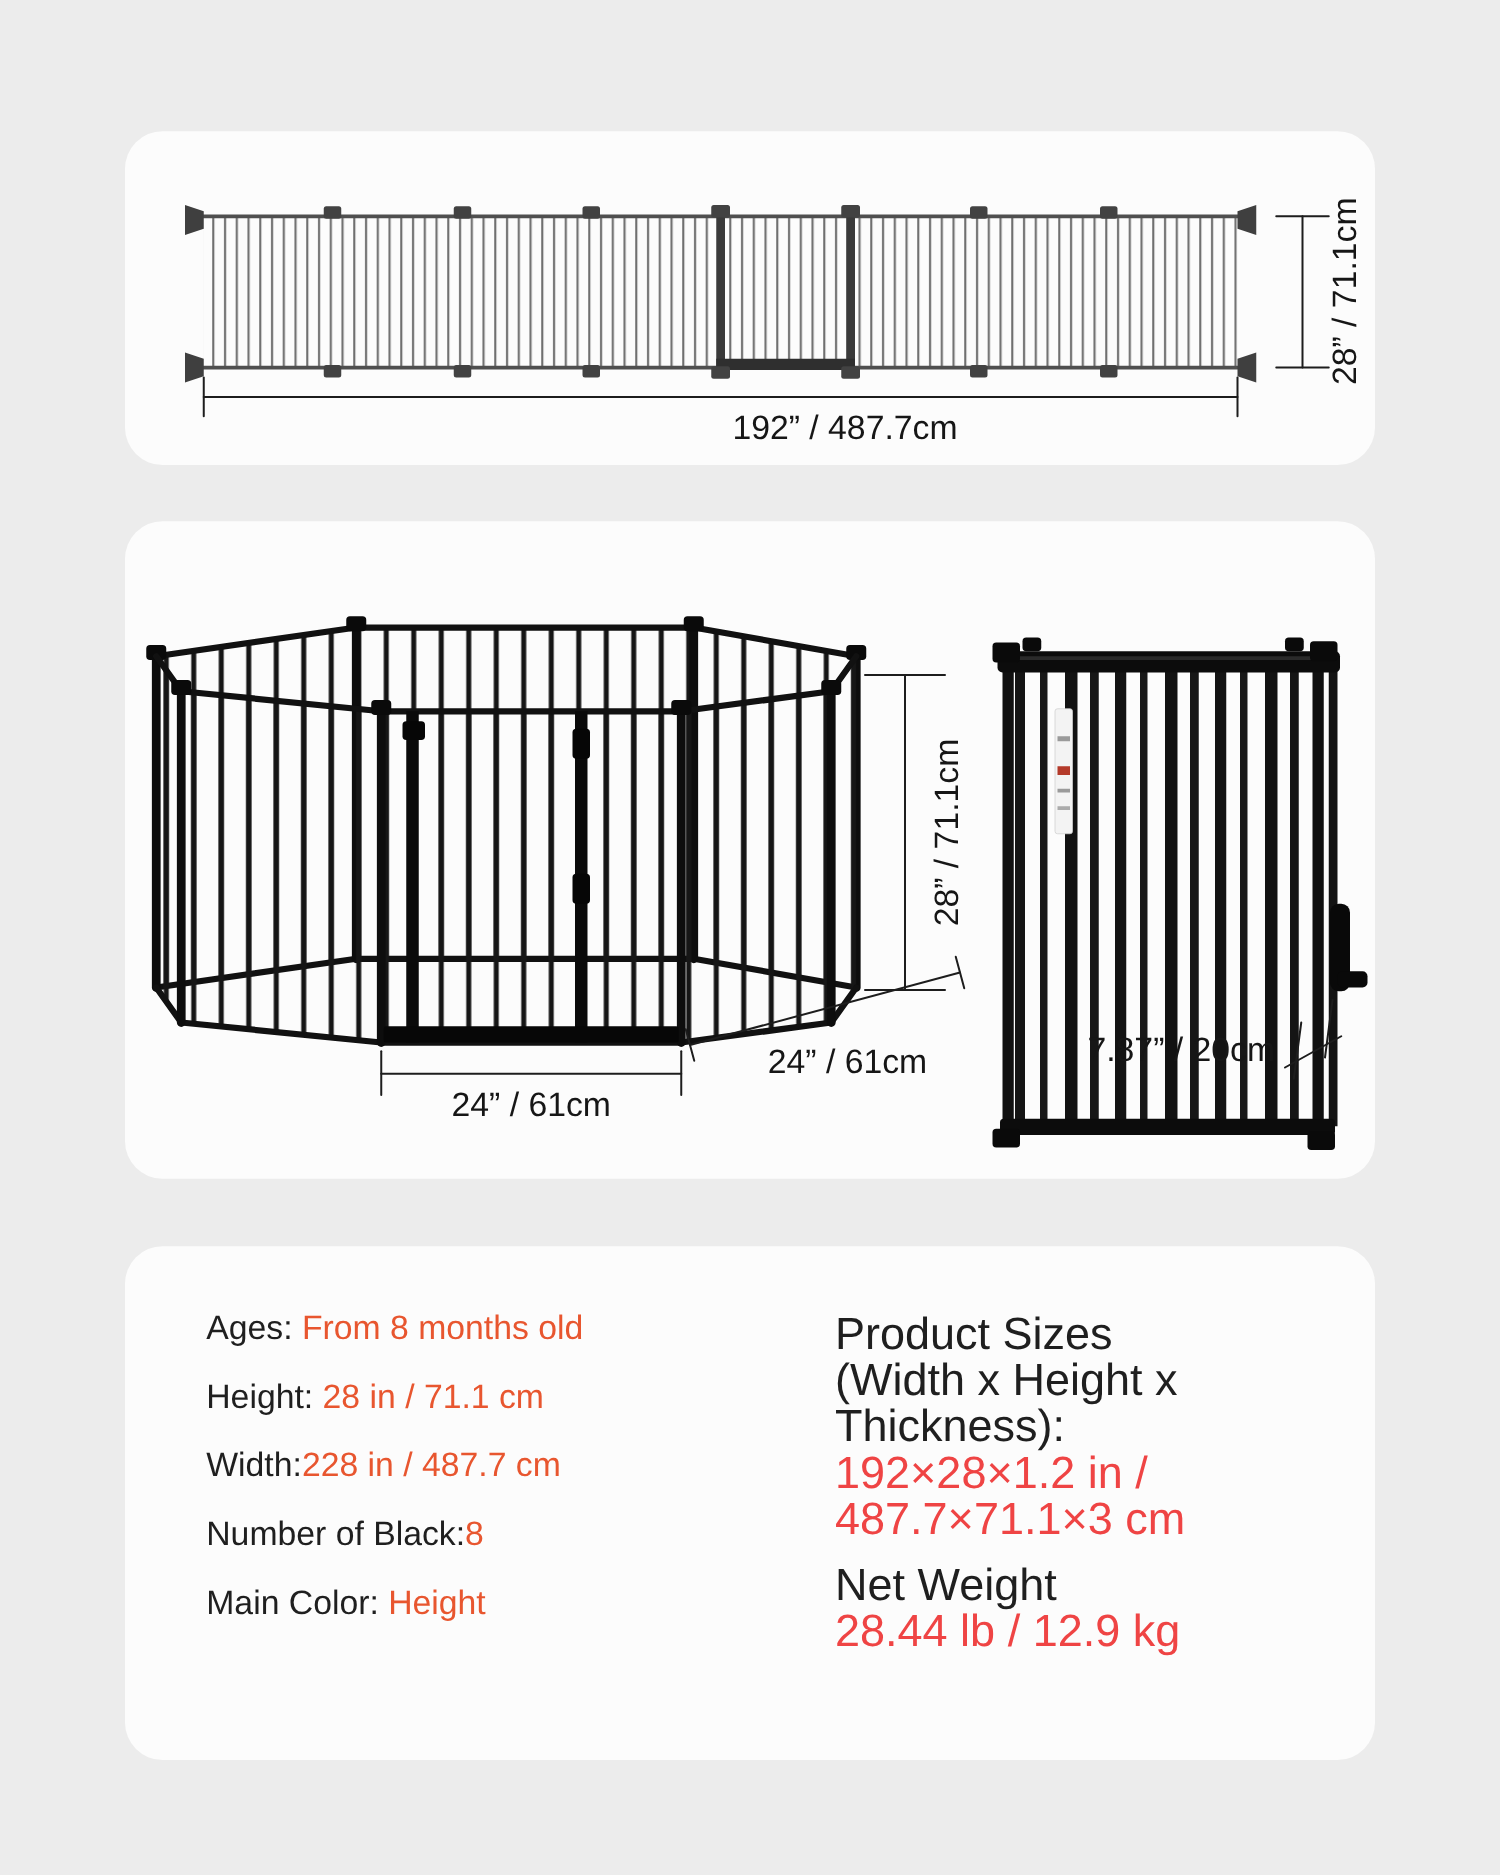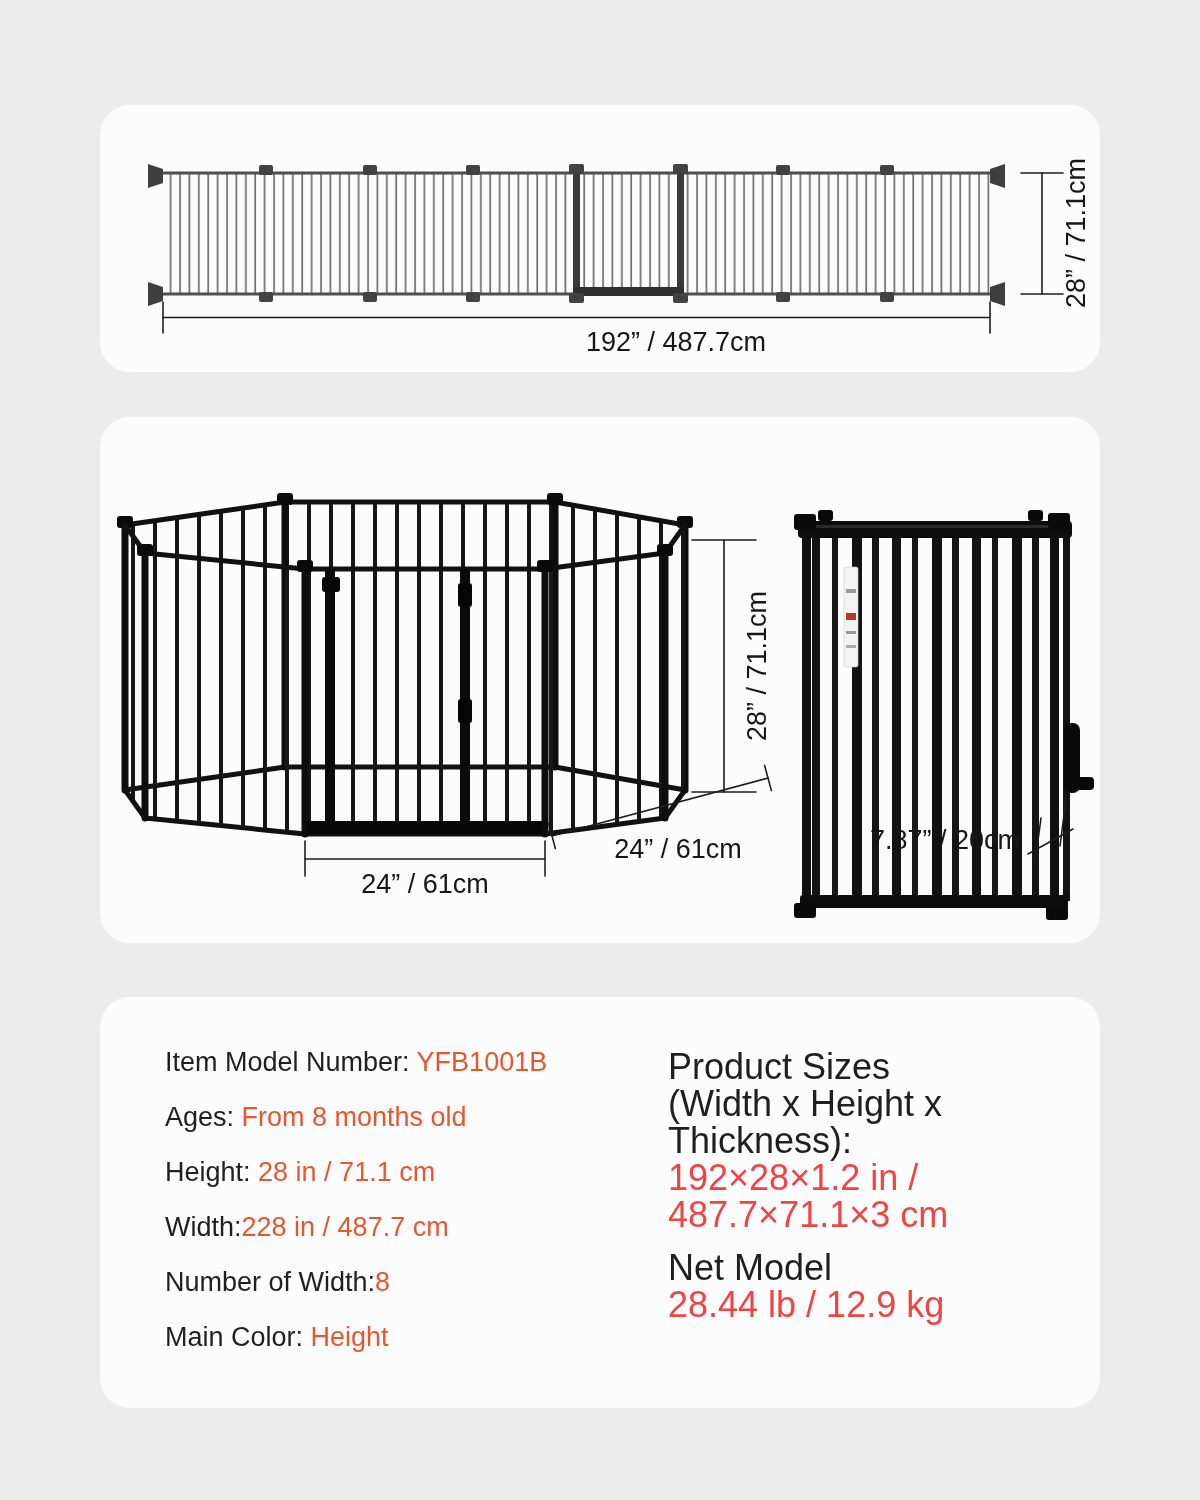--- a/index.html
+++ b/index.html
@@ -238,35 +238,34 @@
         <line class="dim" x1="966" y1="383" x2="960" y2="429"></line>
         <line class="dim" x1="928" y1="437" x2="973" y2="412"></line>
         <text class="dimtext" x="845" y="432" text-anchor="middle">7.87” / 20cm</text>
       </g>
     </svg>
   </section>
 
   <section class="card card-specs">
 
     <div class="specs-left">
-      <p class="spec-row"><span class="spec-label">Item Model Number: </span><span class="spec-value">YFB1001B</span></p>
       <p class="spec-row"><span class="spec-label">Ages: </span><span class="spec-value">From 8 months old</span></p>
       <p class="spec-row"><span class="spec-label">Height: </span><span class="spec-value">28 in / 71.1 cm</span></p>
       <p class="spec-row"><span class="spec-label">Width:</span><span class="spec-value">228 in / 487.7 cm</span></p>
-      <p class="spec-row"><span class="spec-label">Number of Width:</span><span class="spec-value">8</span></p>
+      <p class="spec-row"><span class="spec-label">Number of Black:</span><span class="spec-value">8</span></p>
       <p class="spec-row"><span class="spec-label">Main Color: </span><span class="spec-value">Height</span></p>
     </div>
 
     <div class="specs-right">
       <div class="spec-block">
         <p class="blk">Product Sizes</p>
         <p class="blk">(Width x Height x Thickness):</p>
         <p class="org">192×28×1.2 in /</p>
         <p class="org">487.7×71.1×3 cm</p>
       </div>
       <div class="spec-block">
-        <p class="blk">Net Model</p>
+        <p class="blk">Net Weight</p>
         <p class="org">28.44 lb / 12.9 kg</p>
       </div>
     </div>
 
   </section>
 </div>
 
 </body></html>

